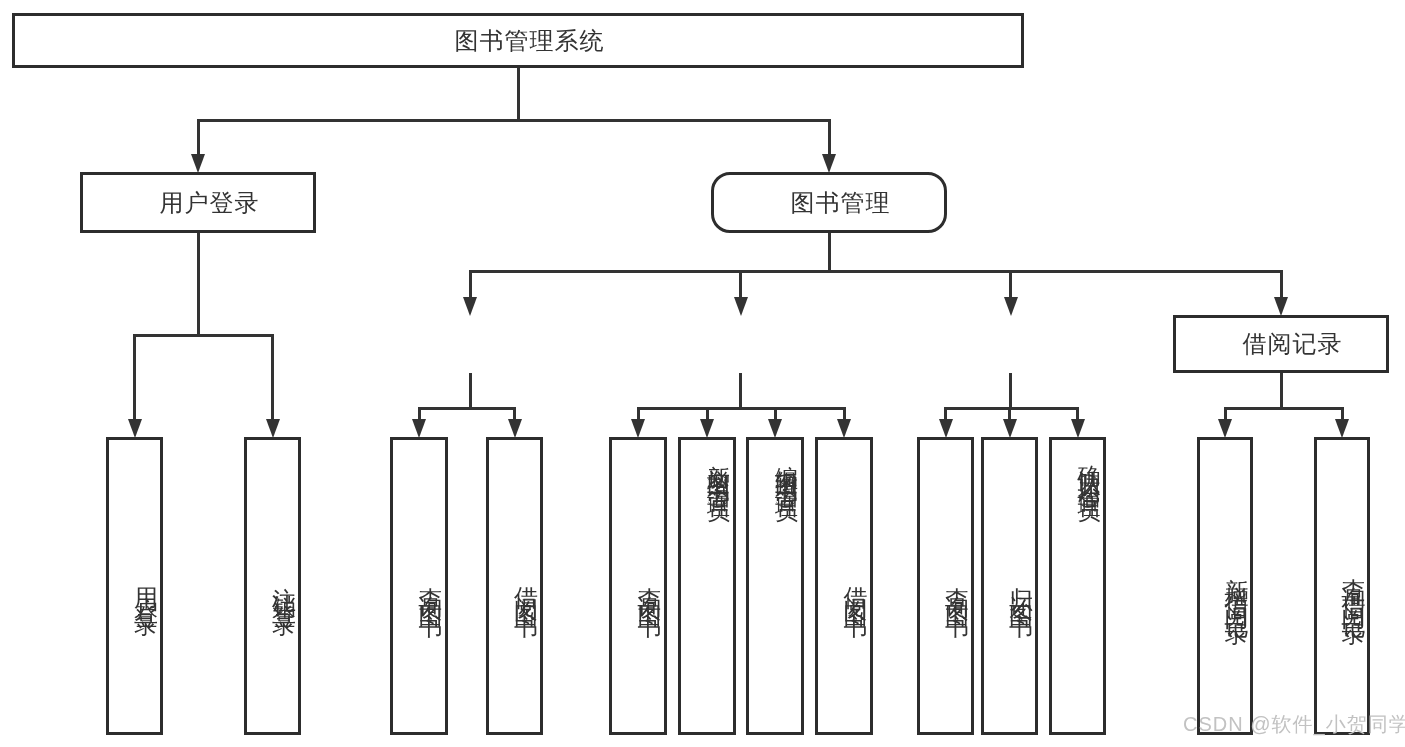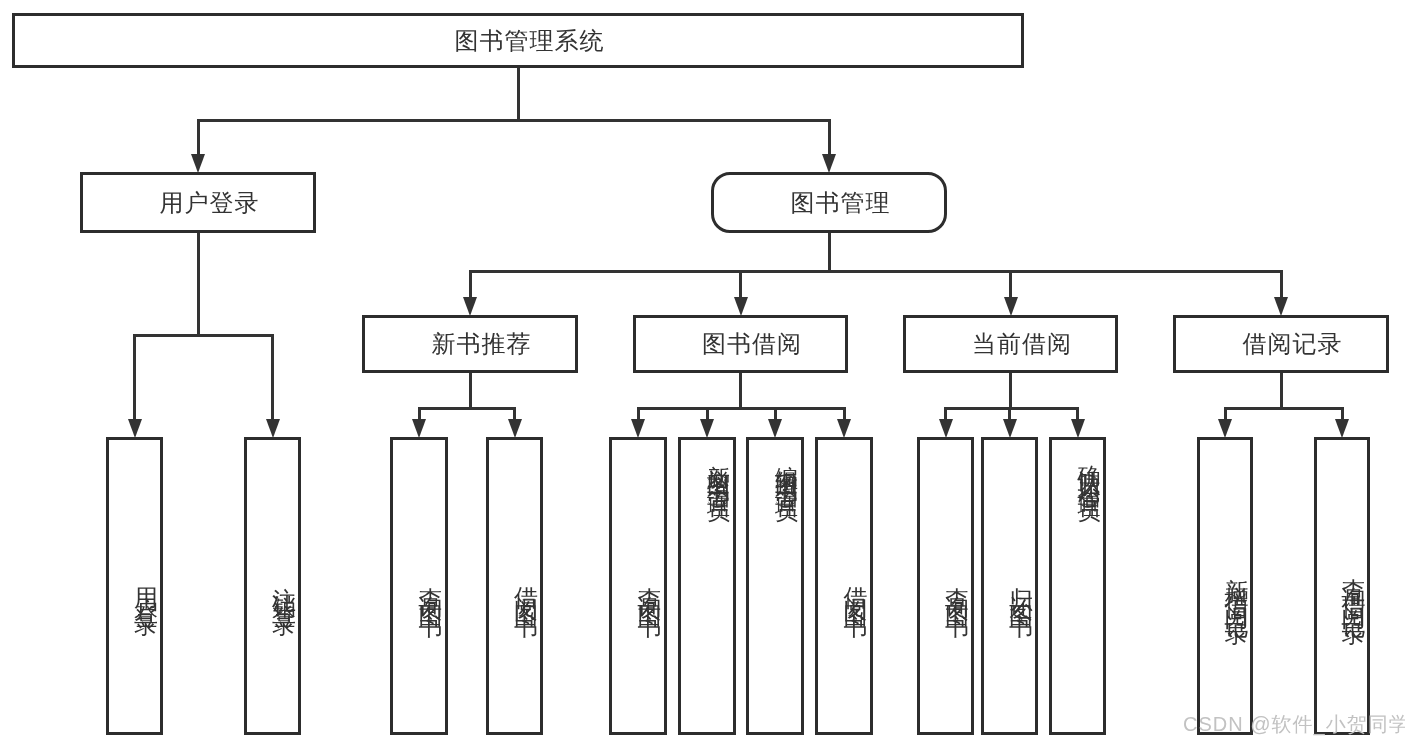--- a/index.html
+++ b/index.html
@@ -68,29 +68,20 @@
 <div class="canvas">
   <div class="watermark">CSDN @软件_小贺同学</div>
 <div class="node h" style="left: 12px; top: 13px; width: 1012px; height: 55px;">
     <span class="lbl">图书管理系统</span>
   </div>
     <div class="node h" style="left: 80px; top: 172px; width: 236px; height: 61px;">
     <span class="lbl">用户登录</span>
   </div>
     <div class="node h" style="left: 711px; top: 172px; width: 236px; height: 61px; border-radius: 19px;">
     <span class="lbl">图书管理</span>
-  </div>
-    <div class="node h" style="left: 362px; top: 315px; width: 216px; height: 58px;">
-    <span class="lbl">新书推荐</span>
-  </div>
-    <div class="node h" style="left: 633px; top: 315px; width: 215px; height: 58px;">
-    <span class="lbl">图书借阅</span>
-  </div>
-    <div class="node h" style="left: 903px; top: 315px; width: 215px; height: 58px;">
-    <span class="lbl">当前借阅</span>
   </div>
     <div class="node h" style="left: 1173px; top: 315px; width: 216px; height: 58px;">
     <span class="lbl">借阅记录</span>
   </div>
     <div class="node v" style="left: 106px; top: 437px; width: 57px; height: 298px;">
     <span class="lbl">用户登录</span>
   </div>
     <div class="node v" style="left: 244px; top: 437px; width: 57px; height: 298px;">
     <span class="lbl">注销登录</span>
   </div>

